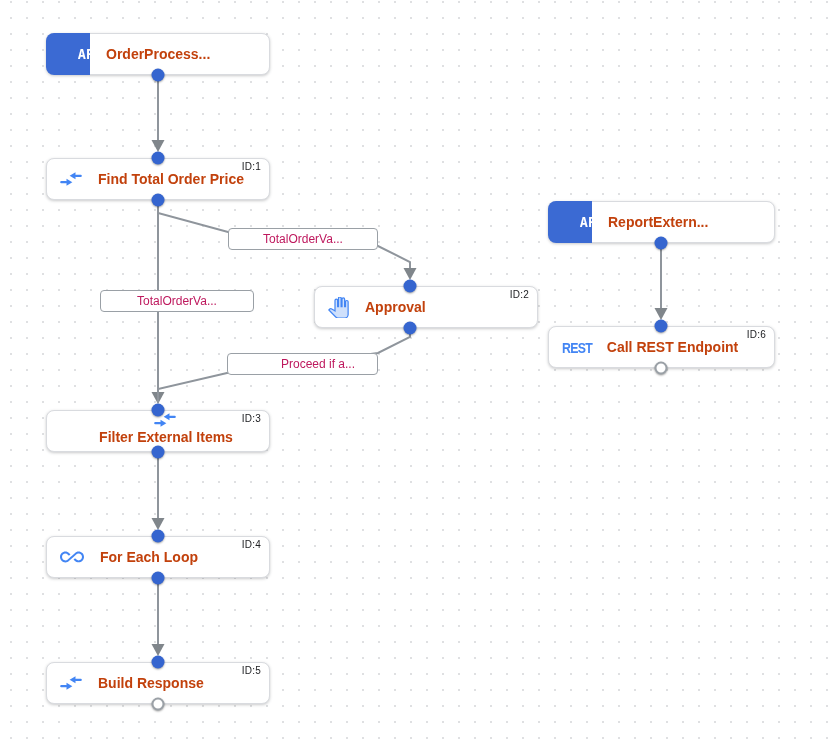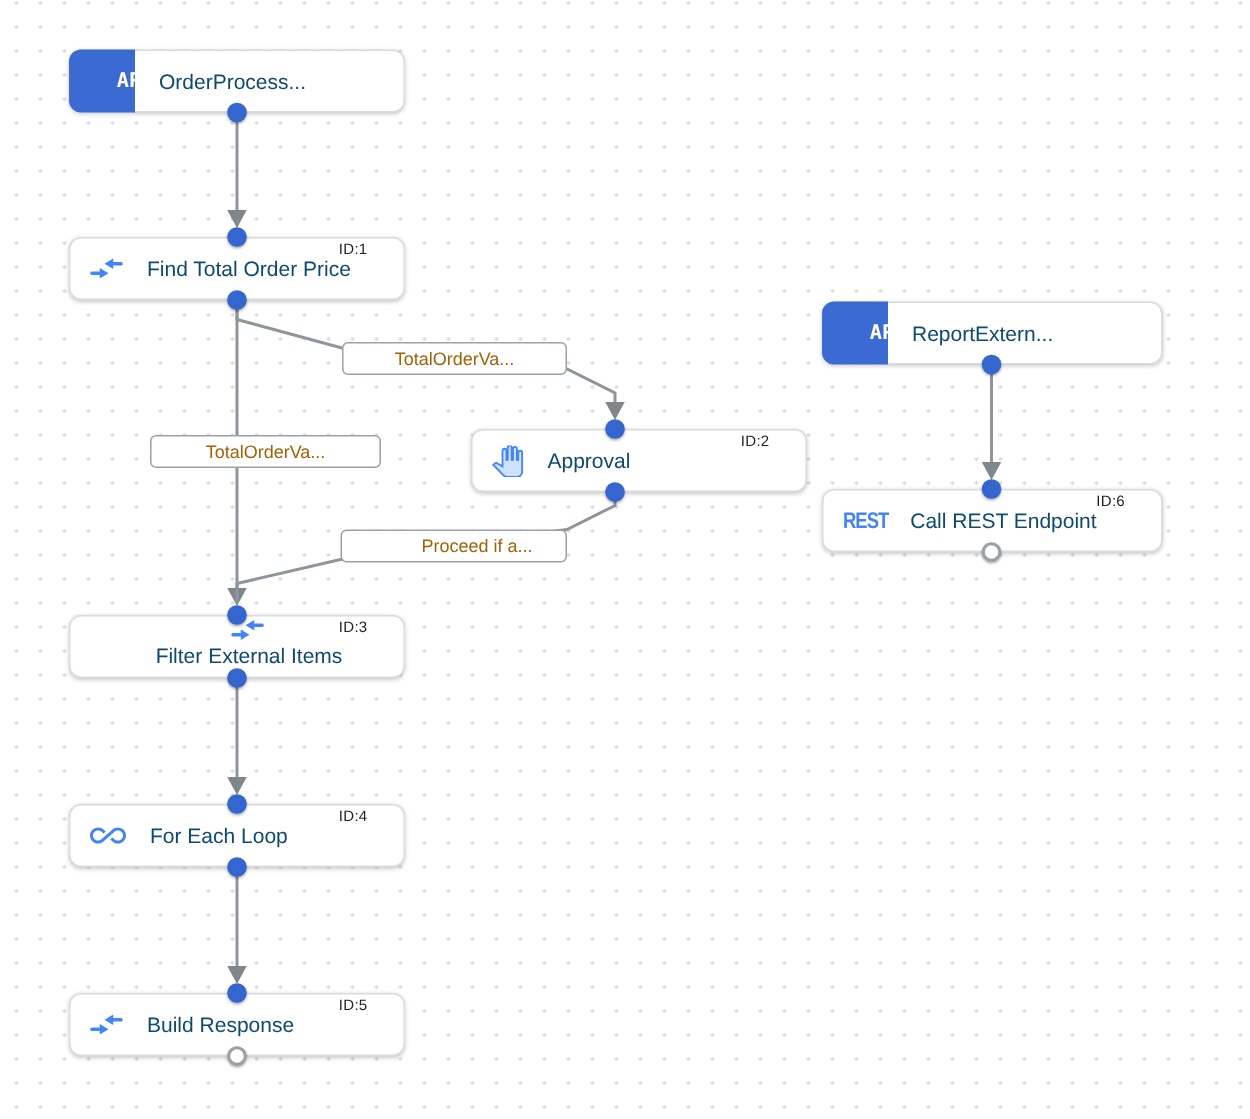--- a/index.html
+++ b/index.html
@@ -21,39 +21,39 @@
     box-shadow:0 1px 3px rgba(60,64,67,.28);
     display:flex; align-items:center;
   }
   .badge-api {
     width:42px; height:42px; margin-left:-1px; flex:0 0 42px;
     background:#3b6ad3; border-radius:8px 0 0 8px;
     color:#fff; display:flex; align-items:center; justify-content:center;
     font-family:"DejaVu Sans Mono", monospace; font-weight:bold; font-size:13.5px;padding-left:44px;
   }
   .node-title {
-    font-weight:normal; font-size:14px; color:#0c4a6e; margin-left:16px;
+    font-weight:bold; font-size:14px; color:#c2410c; margin-left:16px;
     white-space:nowrap;
   }
   .task-icon { margin-left:13px; flex:0 0 auto; display:flex; align-items:center; }
   .rest-text {
     color:#4285f4; font-weight:bold; font-size:15px; letter-spacing:-0.8px;
     transform:scaleX(0.82); transform-origin:left center;
     font-family:"Liberation Sans", sans-serif;
   }
   .id-badge {
-    position:absolute; top:2px; right:24px;
+    position:absolute; top:2px; right:8px;
     font-size:10px; color:#202124; letter-spacing:.2px;
   }
 
   .edge-label {
     position:absolute; z-index:3; height:22px;
     background:#fff; border:1px solid #9aa0a6; border-radius:4px;
     display:flex; align-items:center; justify-content:center;
-    font-size:12px; color:#a16207; white-space:nowrap;
+    font-size:12px; color:#be185d; white-space:nowrap;
   }
 
   .dot {
     position:absolute; z-index:4; width:13px; height:13px; border-radius:50%;
     background:#3565cf; transform:translate(-50%,-50%);
     box-shadow:0 1px 2px rgba(0,0,0,.35);
   }
   .dot.hollow { background:#fff; border:2px solid #9aa0a6; }
 </style>
 </head>

